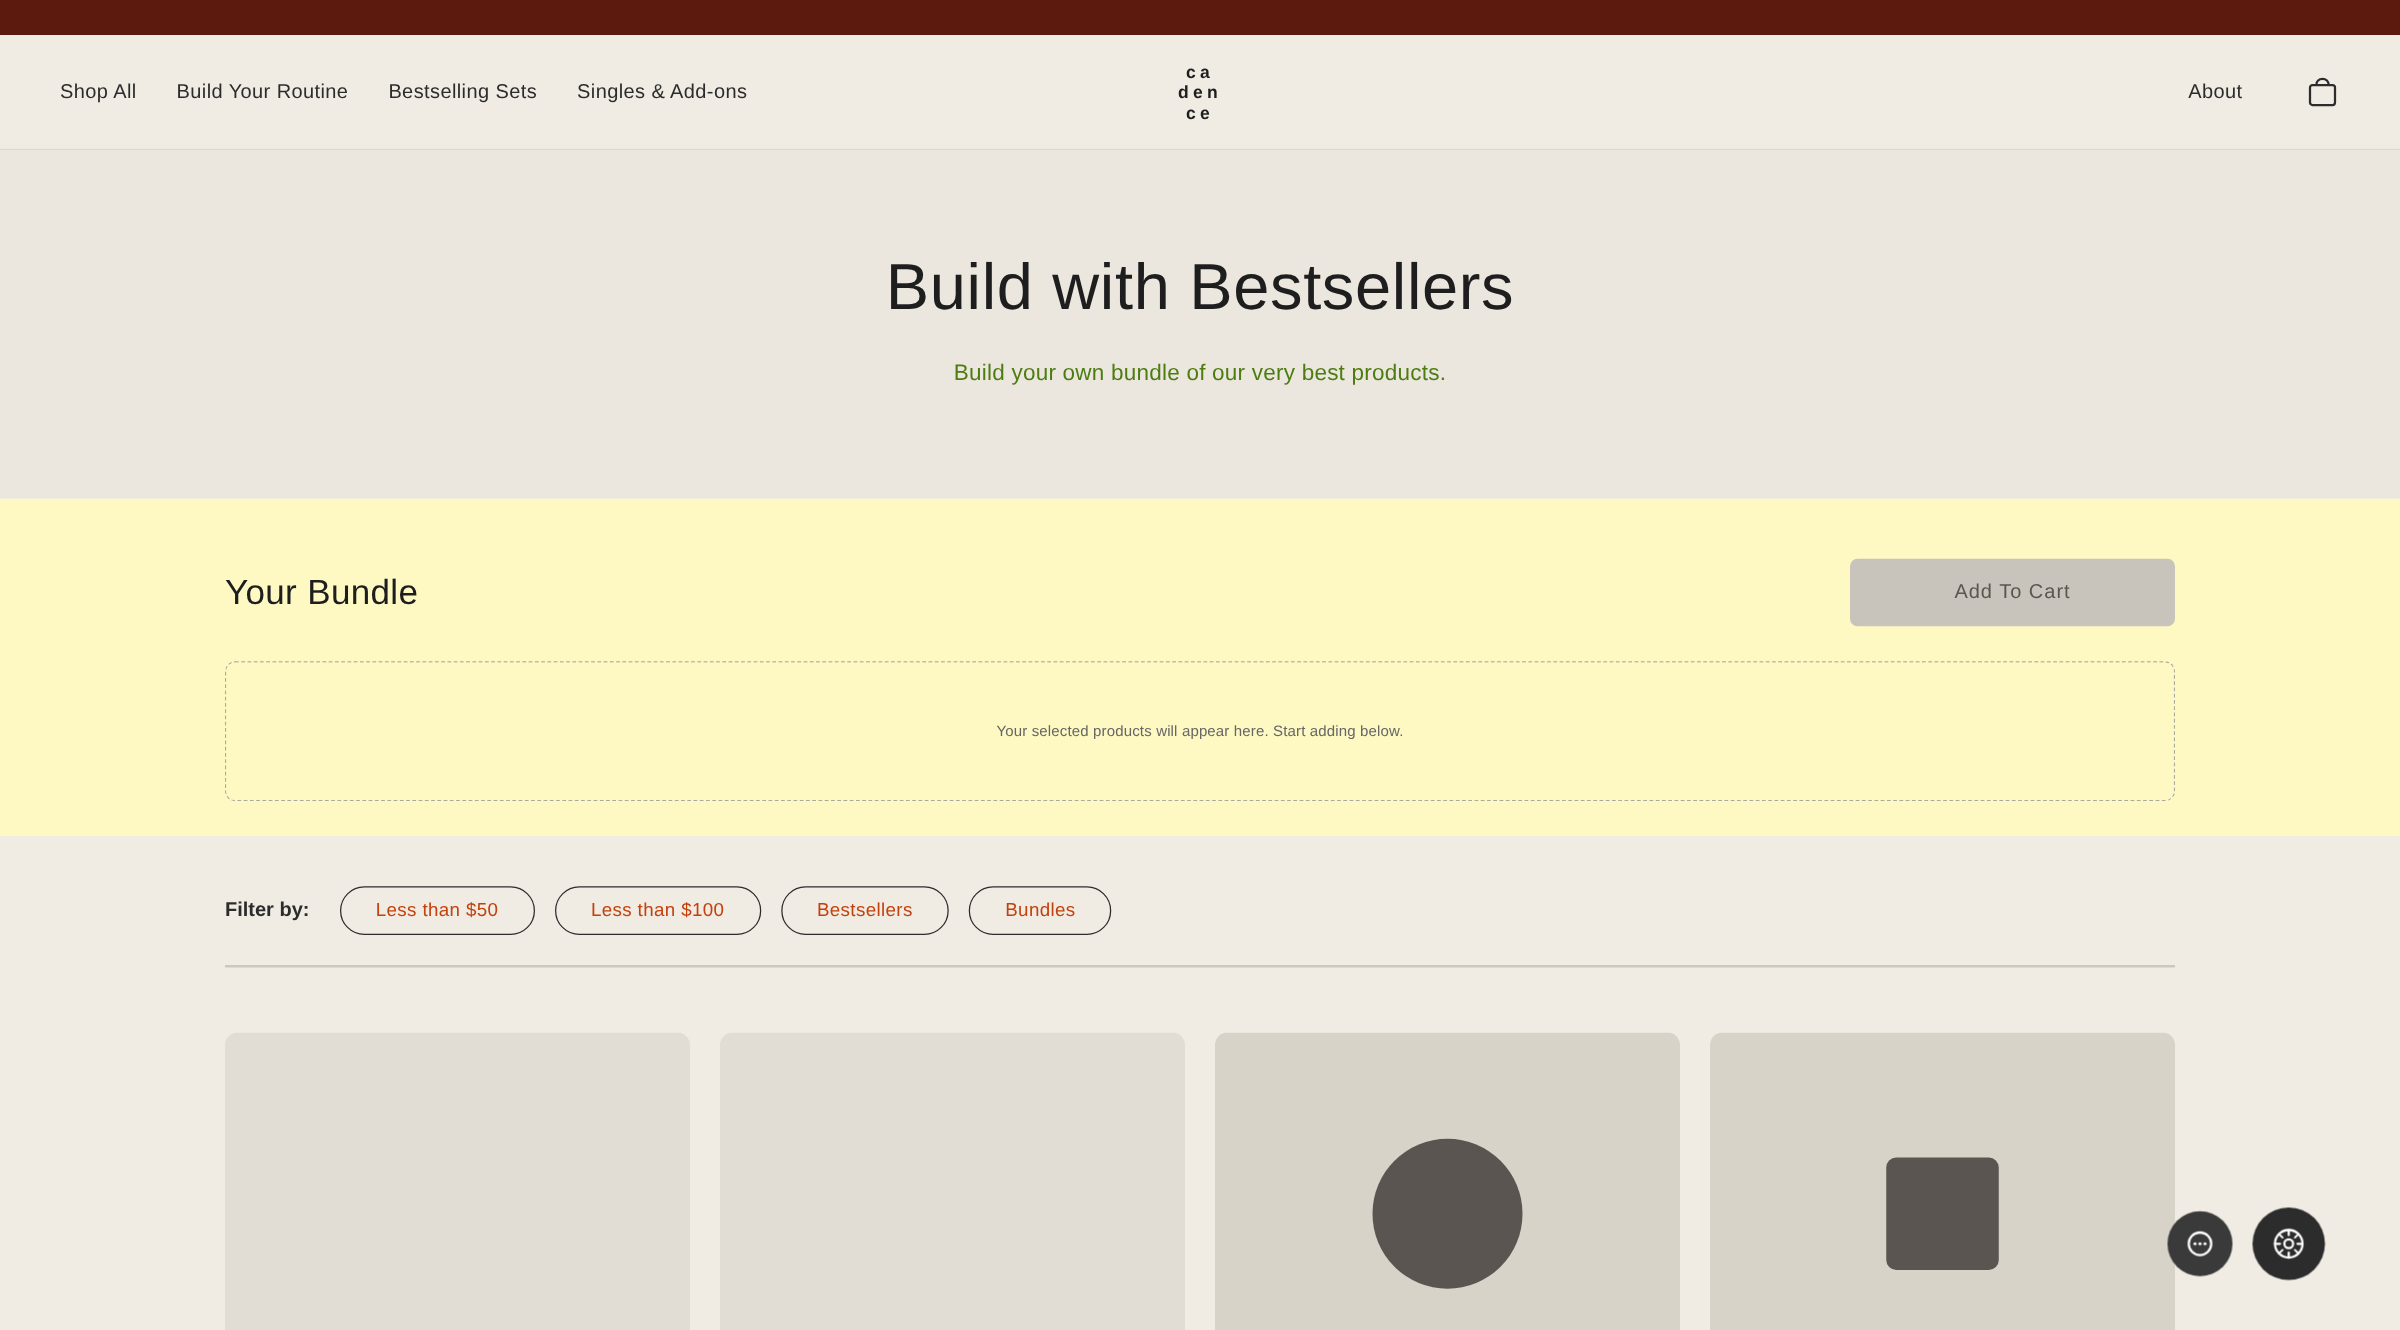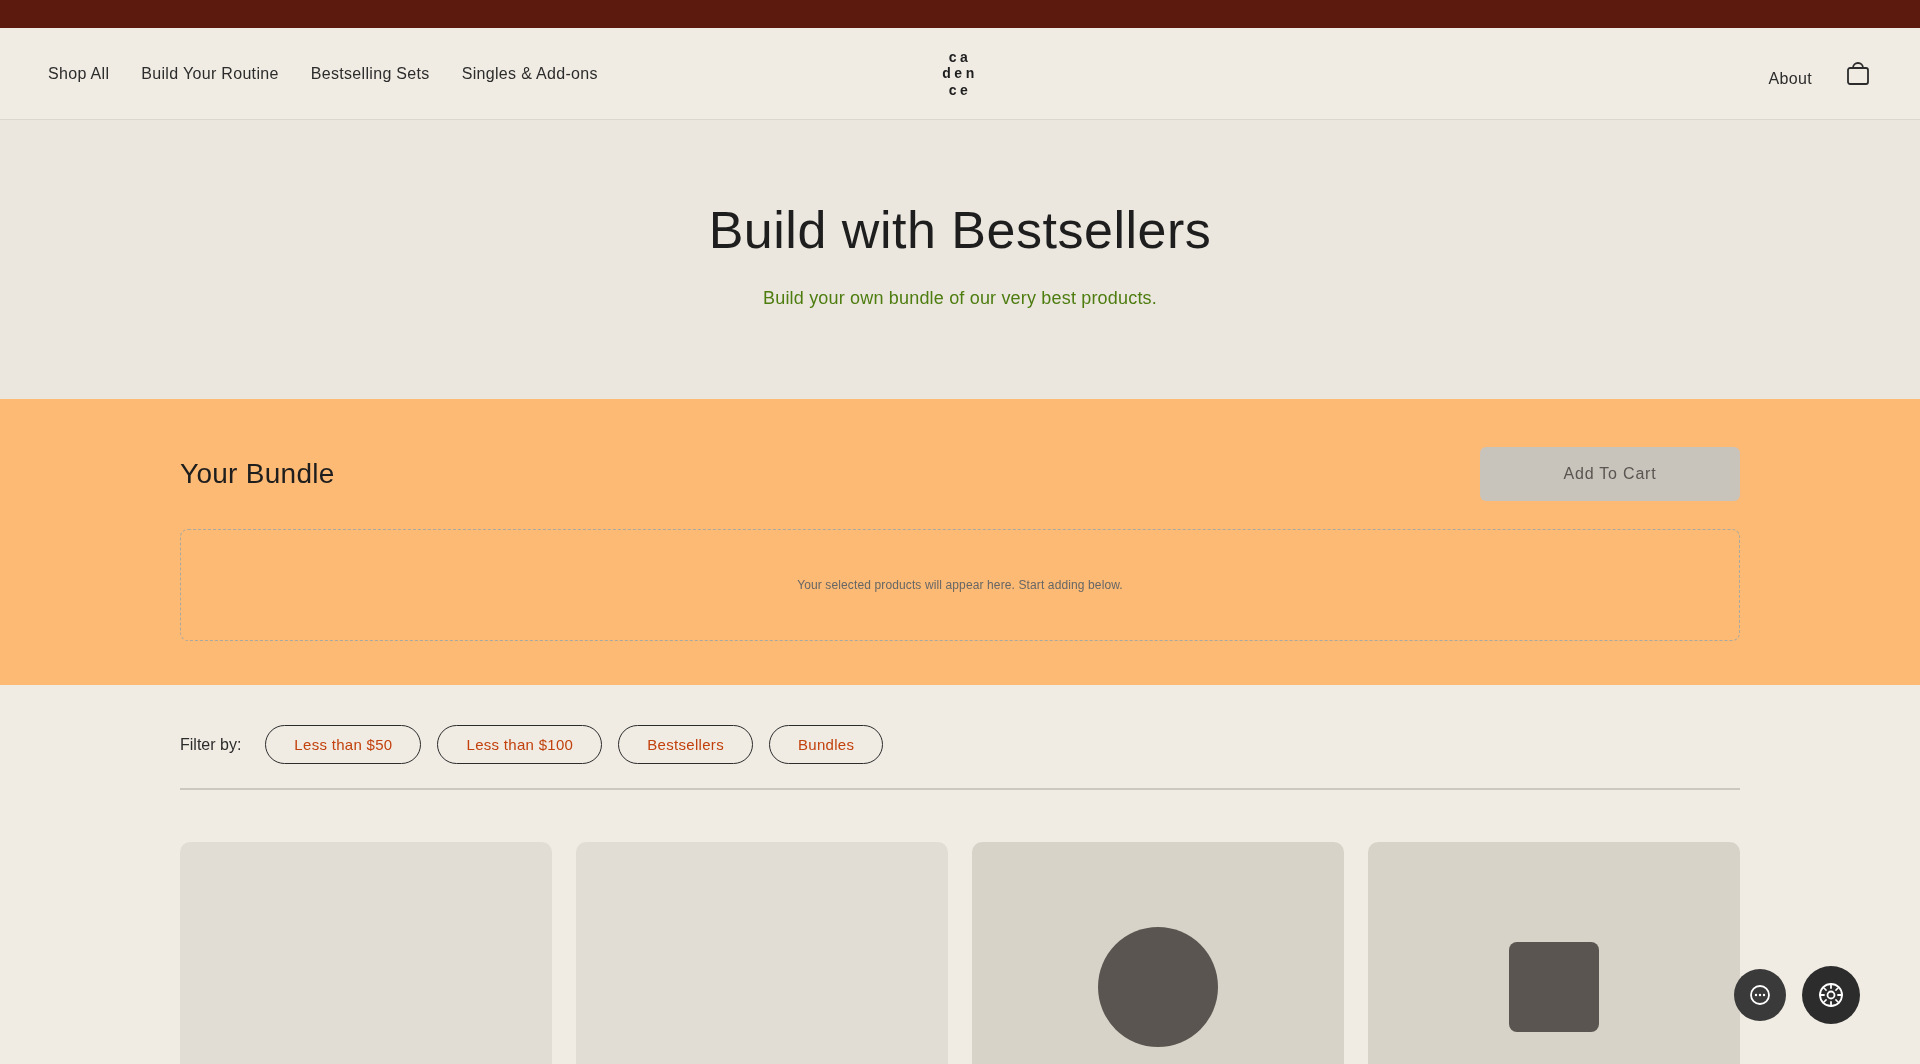--- a/index.html
+++ b/index.html
@@ -50,22 +50,22 @@
     }
 
     .nav-center {
       position: absolute;
       left: 50%;
       transform: translateX(-50%);
     }
 
     .nav-right {
       display: flex;
-      align-items: flex-end;
-      gap: 32px;
+      align-items: center;
+      gap: 50px;
       margin-left: 20px;
     }
 
     .cart-icon {
       width: 28px;
       height: 28px;
       cursor: pointer;
     }
 
     
@@ -84,22 +84,22 @@
     }
 
     .hero-subtitle {
       font-size: 18px;
       color: #4d7c0f;
       letter-spacing: 0.01em;
     }
 
     
     .bundle-section {
-      background-color: #fdba74;
-      padding: 48px 180px 44px;
+      background-color: #fef9c3;
+      padding: 48px 180px 28px;
     }
 
     .bundle-header {
       display: flex;
       justify-content: space-between;
       align-items: center;
       margin-bottom: 28px;
     }
 
     .bundle-title {
@@ -145,21 +145,21 @@
     .filter-row {
       display: flex;
       align-items: center;
       gap: 16px;
       flex-wrap: wrap;
     }
 
     .filter-label {
       font-size: 16px;
       color: #2c2c2c;
-      font-weight: 400;
+      font-weight: 700;
       margin-right: 8px;
     }
 
     .filter-btn {
       border: 1.5px solid #2c2c2c;
       border-radius: 40px;
       padding: 10px 28px;
       font-size: 15px;
       background: transparent;
       color: #c2410c;

